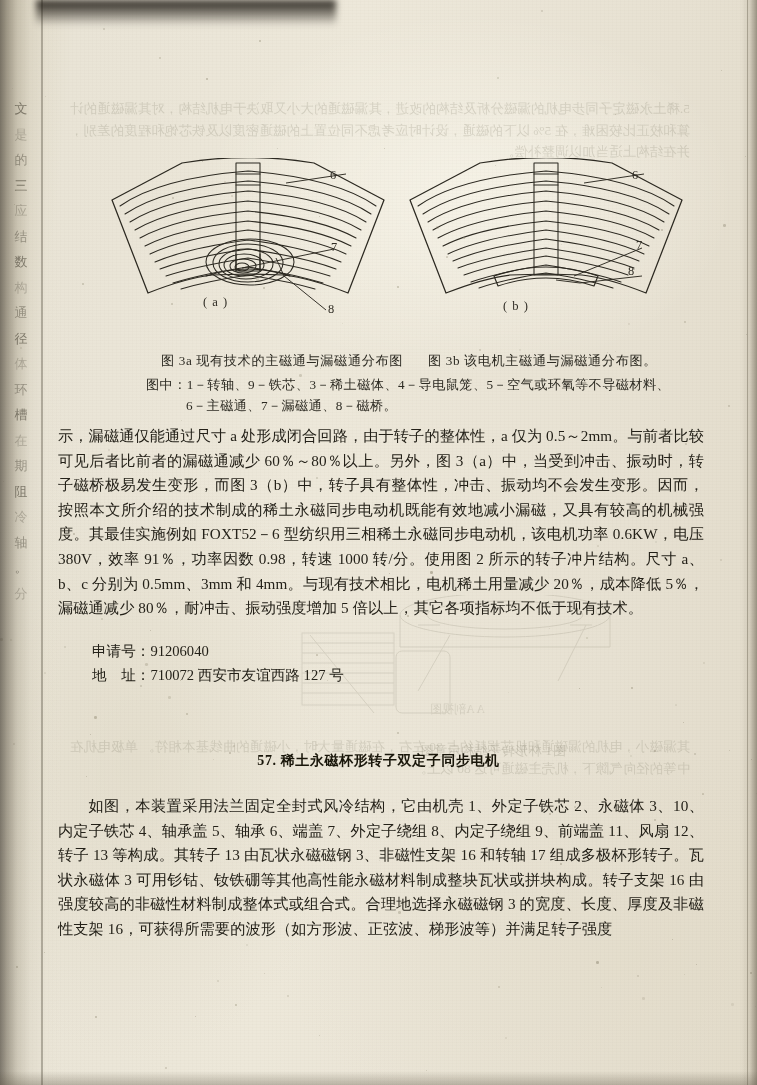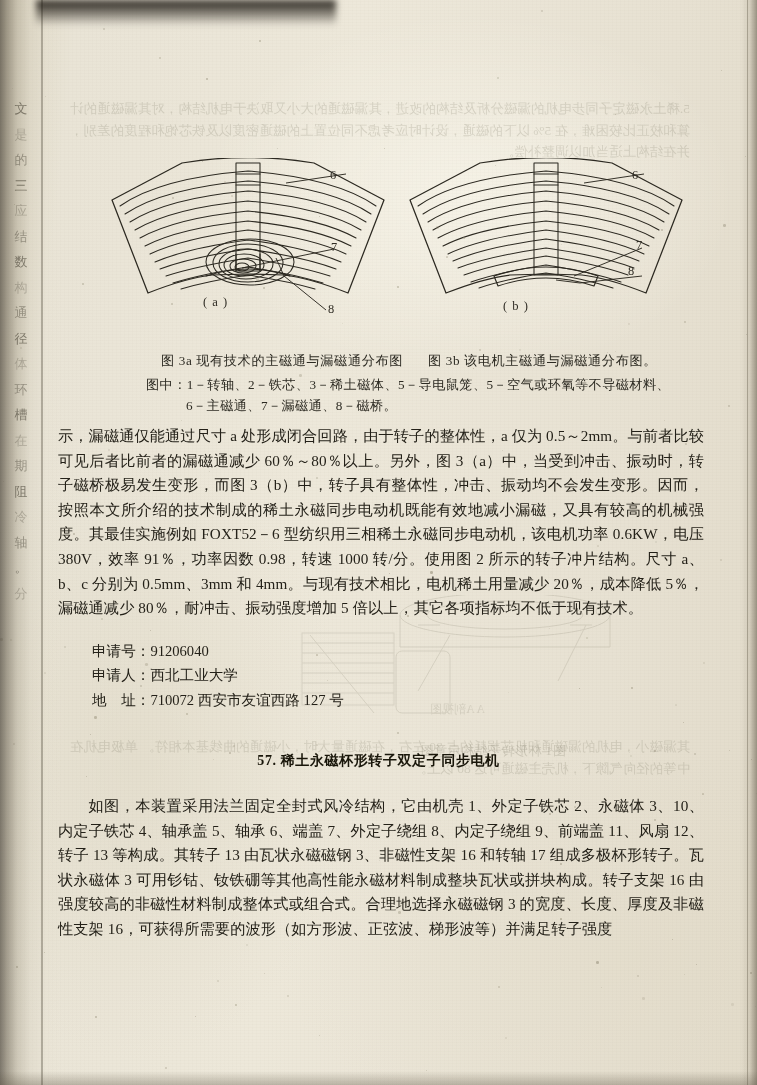--- a/index.html
+++ b/index.html
@@ -284,34 +284,31 @@
   <div class="leadnum" style="left:632px;top:168px;">6</div>
   <div class="leadnum" style="left:636px;top:238px;">7</div>
   <div class="leadnum" style="left:628px;top:264px;">8</div>
   <div class="sublabel" style="left:503px;top:299px;">( b )</div>
 
   <div class="figcap-row">
     <span class="figcap-a">图 3a   现有技术的主磁通与漏磁通分布图</span>
     <span class="figcap-b">图 3b 该电机主磁通与漏磁通分布图。</span>
   </div>
   <div class="figlegend">
-    <span class="l1">图中：1－转轴、2－铁芯、3－稀土磁体、5－导电鼠笼、5－空气或环氧等不导磁材料、</span>
+    <span class="l1">图中：1－转轴、9－铁芯、3－稀土磁体、4－导电鼠笼、5－空气或环氧等不导磁材料、</span>
     <span class="l2">6－主磁通、7－漏磁通、8－磁桥。</span>
   </div>
 
   <div class="body" style="top:424px;">
     <p>示，漏磁通仅能通过尺寸 a 处形成闭合回路，由于转子的整体性，a 仅为 0.5～2mm。与前者比较可见后者比前者的漏磁通减少 60％～80％以上。另外，图 3（a）中，当受到冲击、振动时，转子磁桥极易发生变形，而图 3（b）中，转子具有整体性，冲击、振动均不会发生变形。因而，按照本文所介绍的技术制成的稀土永磁同步电动机既能有效地减小漏磁，又具有较高的机械强度。其最佳实施例如 FOXT52－6 型纺织用三相稀土永磁同步电动机，该电机功率 0.6KW，电压 380V，效率 91％，功率因数 0.98，转速 1000 转/分。使用图 2 所示的转子冲片结构。尺寸 a、b、c 分别为 0.5mm、3mm 和 4mm。与现有技术相比，电机稀土用量减少 20％，成本降低 5％，漏磁通减少 80％，耐冲击、振动强度增加 5 倍以上，其它各项指标均不低于现有技术。</p>
   </div>
 
   <div class="appinfo">
     <div class="row">
       <span class="lbl">申请号：</span><span>91206040</span>
-    </div>
-    <div class="row">
-      <span class="lbl">申请人：</span><span>西北工业大学</span>
     </div>
     <div class="row">
       <span class="lbl">地　址：</span><span>710072 西安市友谊西路 127 号</span>
     </div>
   </div>
 
   <div class="heading">57. 稀土永磁杯形转子双定子同步电机</div>
 
   <div class="body" style="top:794px;">
     <p style="text-indent:2em;">如图，本装置采用法兰固定全封式风冷结构，它由机壳 1、外定子铁芯 2、永磁体 3、10、内定子铁芯 4、轴承盖 5、轴承 6、端盖 7、外定子绕组 8、内定子绕组 9、前端盖 11、风扇 12、转子 13 等构成。其转子 13 由瓦状永磁磁钢 3、非磁性支架 16 和转轴 17 组成多极杯形转子。瓦状永磁体 3 可用钐钴、钕铁硼等其他高性能永磁材料制成整块瓦状或拼块构成。转子支架 16 由强度较高的非磁性材料制成整体式或组合式。合理地选择永磁磁钢 3 的宽度、长度、厚度及非磁性支架 16，可获得所需要的波形（如方形波、正弦波、梯形波等）并满足转子强度</p>

